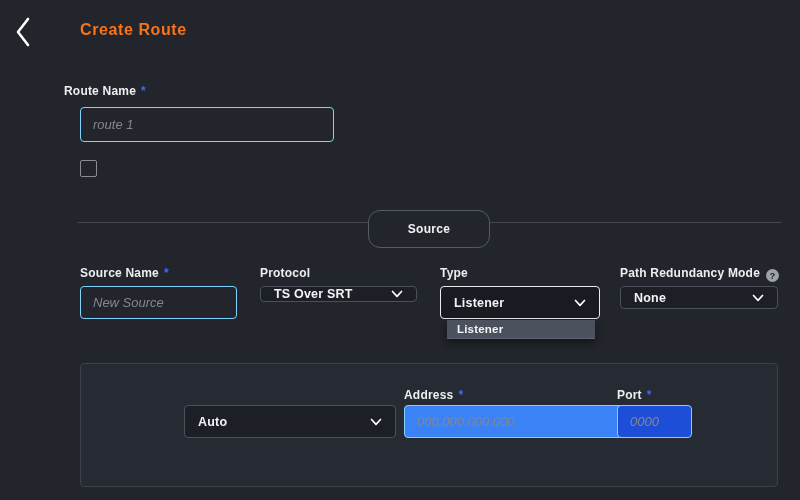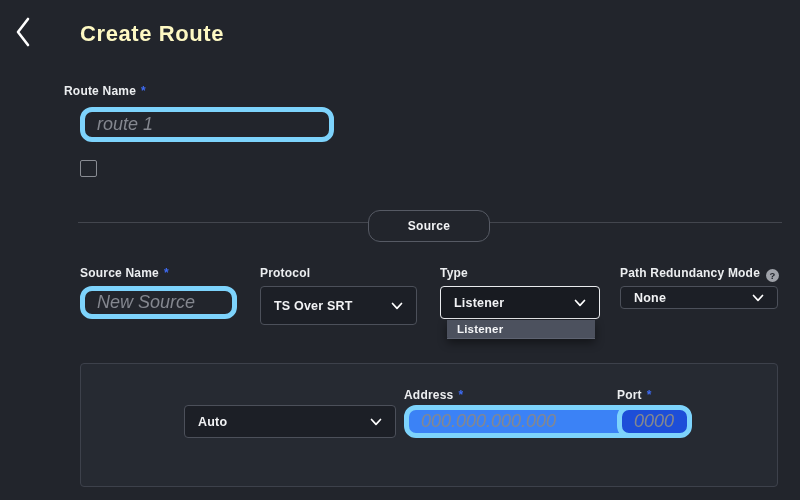--- a/index.html
+++ b/index.html
@@ -10,33 +10,33 @@
     font-family:"Liberation Sans", sans-serif;
     color:#f2f3f5;
     overflow:hidden;
   }
   .abs { position:absolute; }
 
   
   .back-btn { left:8px; top:12px; width:30px; height:40px; display:flex; align-items:center; justify-content:center; cursor:pointer; background:none; border:none; }
 
   
-  .page-title { left:80px; top:21px; font-size:22px; font-weight:bold; letter-spacing:.6px; color:#fef9c3; }
+  .page-title { left:80px; top:21px; font-size:16px; font-weight:bold; letter-spacing:.6px; color:#f97316; }
 
   
   .fld-label { font-size:12px; font-weight:bold; letter-spacing:.2px; color:#eceef0; white-space:nowrap; }
   .req { color:#3e6bf4; margin-left:5px; font-weight:bold; font-size:12px; }
 
   
   .text-input {
     background:transparent;
-    border:5px solid #7dd3fc;
-    border-radius:12px;
+    border:1px solid #7dd3fc;
+    border-radius:4px;
     color:#f2f3f5;
-    font-size:18px;
+    font-size:13px;
     padding:0 12px;
     font-family:"Liberation Sans", sans-serif;
     outline:none;
   }
   .text-input::placeholder { color:#84878f; font-style:italic; }
 
   
   .select {
     background:#1c1f26;
     border:1px solid #4c505a;
@@ -78,21 +78,21 @@
     width:17px; height:17px;
     border:1px solid #898c93;
     border-radius:2px;
     background:transparent;
   }
   .checkbox-label { font-size:12.5px; font-weight:bold; letter-spacing:.2px; }
 
   
   .divider-line { left:78px; top:222px; width:704px; height:1px; background:#43464e; }
   .section-pill {
-    left:368px; top:210px; width:122px; height:32px;
+    left:368px; top:210px; width:122px; height:38px;
     border:1px solid #565a64;
     border-radius:12px;
     background:#22252c;
     display:flex; align-items:center; justify-content:center;
     font-size:12px; font-weight:bold; letter-spacing:.3px;
     z-index:2;
   }
 
   
   .panel {
@@ -143,21 +143,21 @@
   <span>Source Name</span><span class="req">*</span>
 </div>
 <div class="abs fld-label" style="left:260px; top:266px;">Protocol</div>
 <div class="abs fld-label" style="left:440px; top:266px;">Type</div>
 <div class="abs fld-label" style="left:620px; top:266px;">
   <span>Path Redundancy Mode</span><span class="help-icon">?</span>
 </div>
 
 <input class="abs text-input" style="left: 80px; top: 286px; width: 157px; height: 33px;" placeholder="New Source">
 
-<div class="abs select" style="left:260px; top:286px; width:157px; height:39px;">
+<div class="abs select" style="left:260px; top:286px; width:157px; height:16px;">
   <span>TS Over SRT</span>
   <span class="chev" style="display:flex;">
     <svg width="12" height="8" viewBox="0 0 12 8">
         <polyline points="1.5,1.5 6,6.3 10.5,1.5" fill="none" stroke="#ffffff" stroke-width="1.7" stroke-linecap="round" stroke-linejoin="round"></polyline>
       </svg>
   </span>
 </div>
 
 <div class="abs select focused" style="left:440px; top:286px; width:160px; height:33px;">
   <span>Listener</span>

